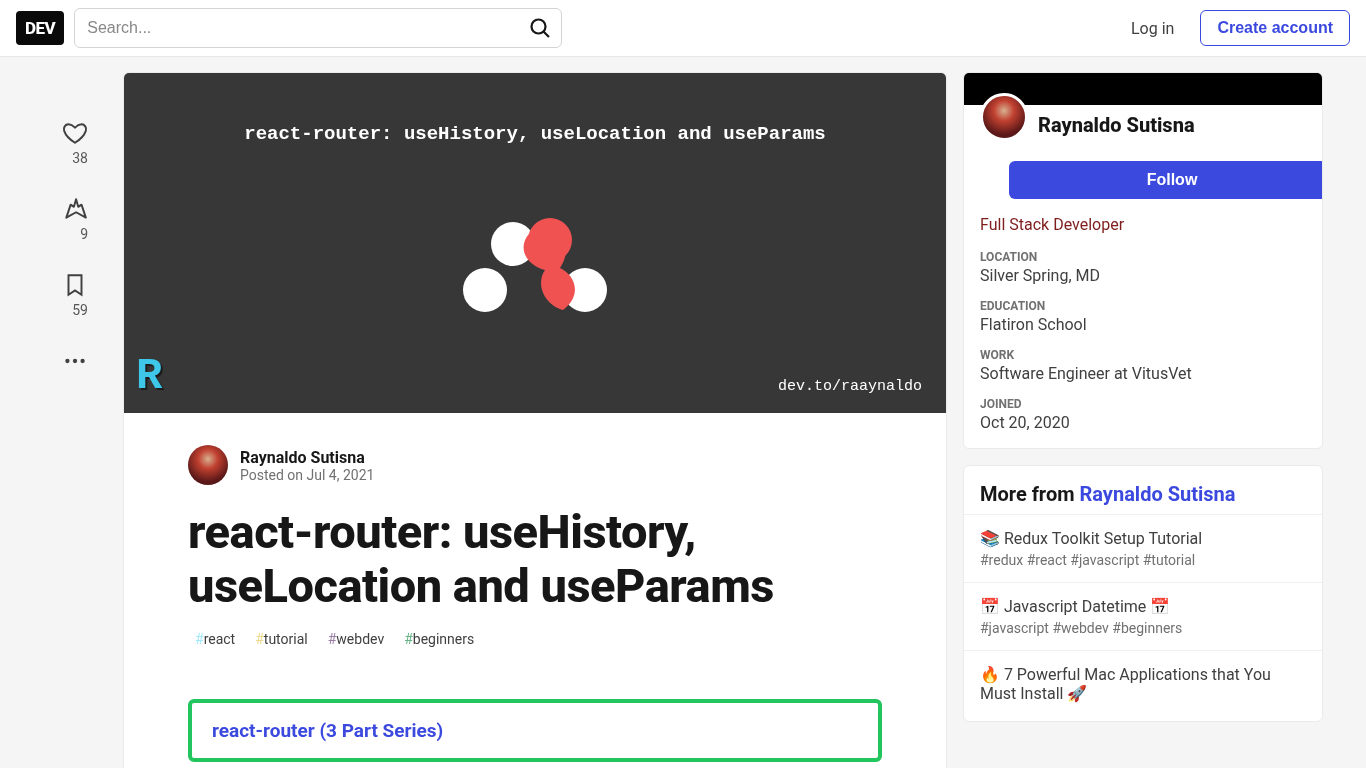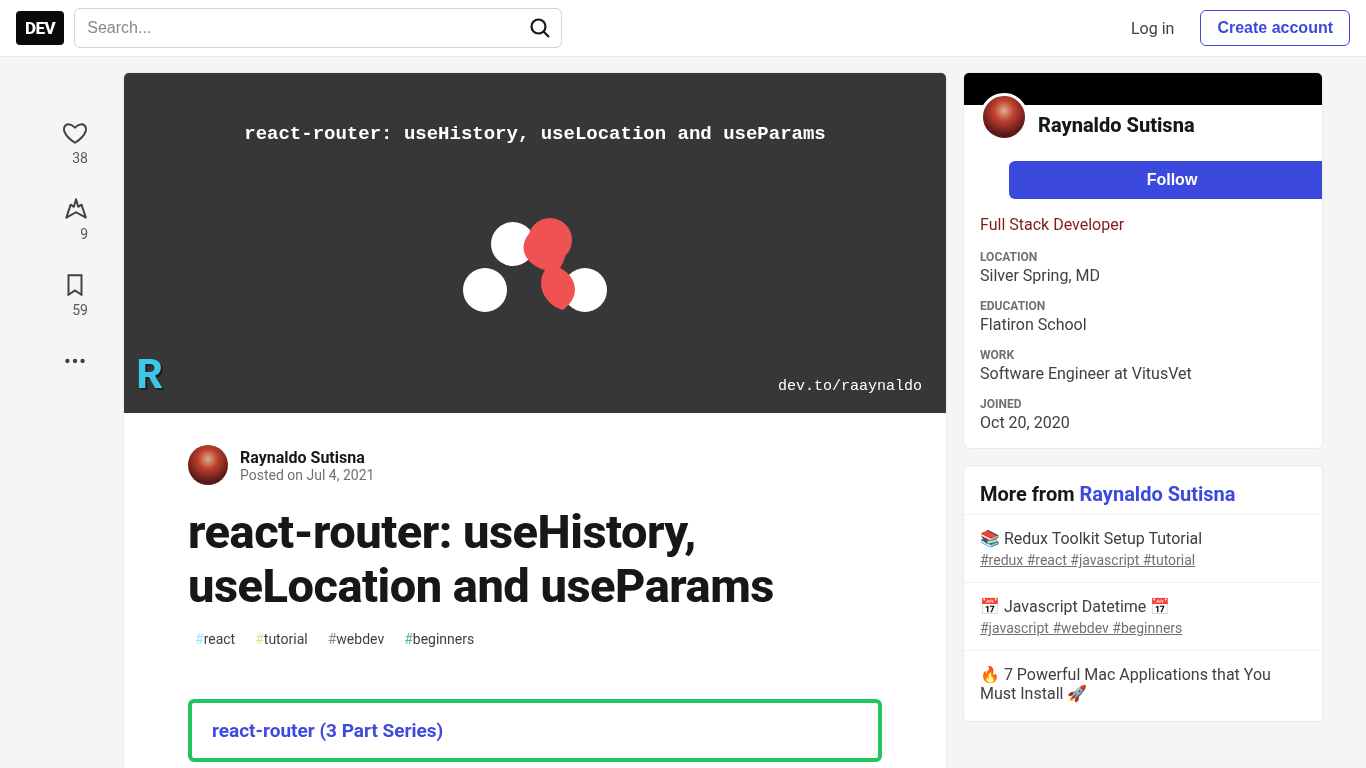--- a/index.html
+++ b/index.html
@@ -285,21 +285,20 @@
 }
 .more-item:first-of-type { border-top: none; }
 .more-title {
   font-size: 16px;
   color: #404040;
   margin-bottom: 4px;
 }
 .more-tags {
   font-size: 14px;
   color: #717171;
-  text-decoration: underline;
 }
 svg { display: block; }
 </style>
 </head>
 <body>
 
 <header class="header">
   <a class="logo">DEV</a>
   <div class="search-wrap">
     <input class="search-input" placeholder="Search..." style="">

